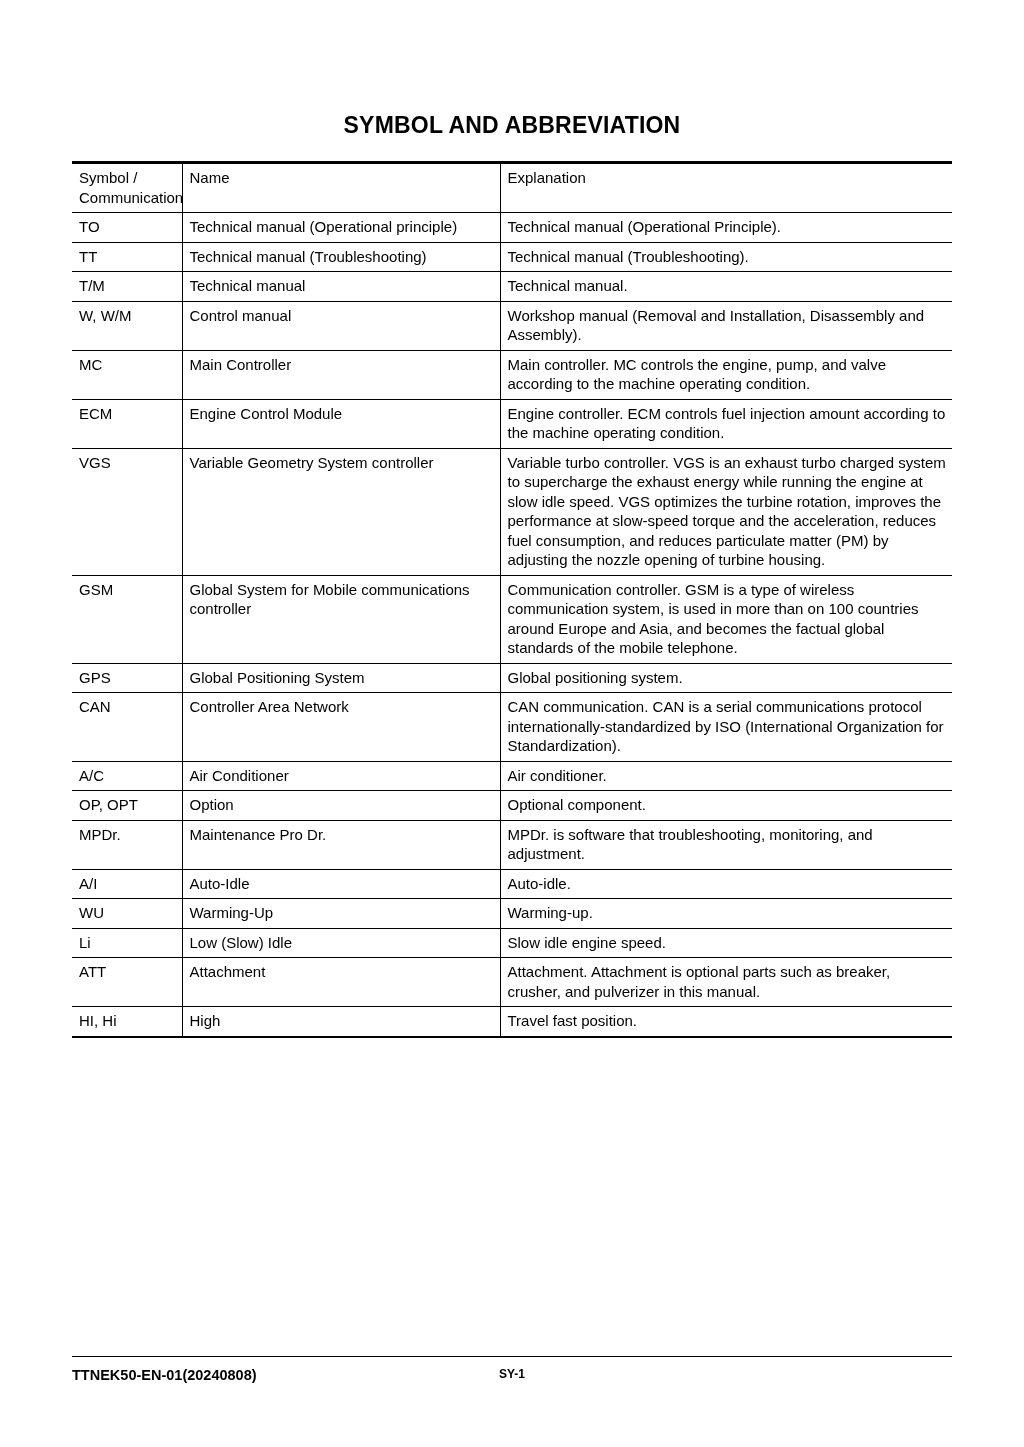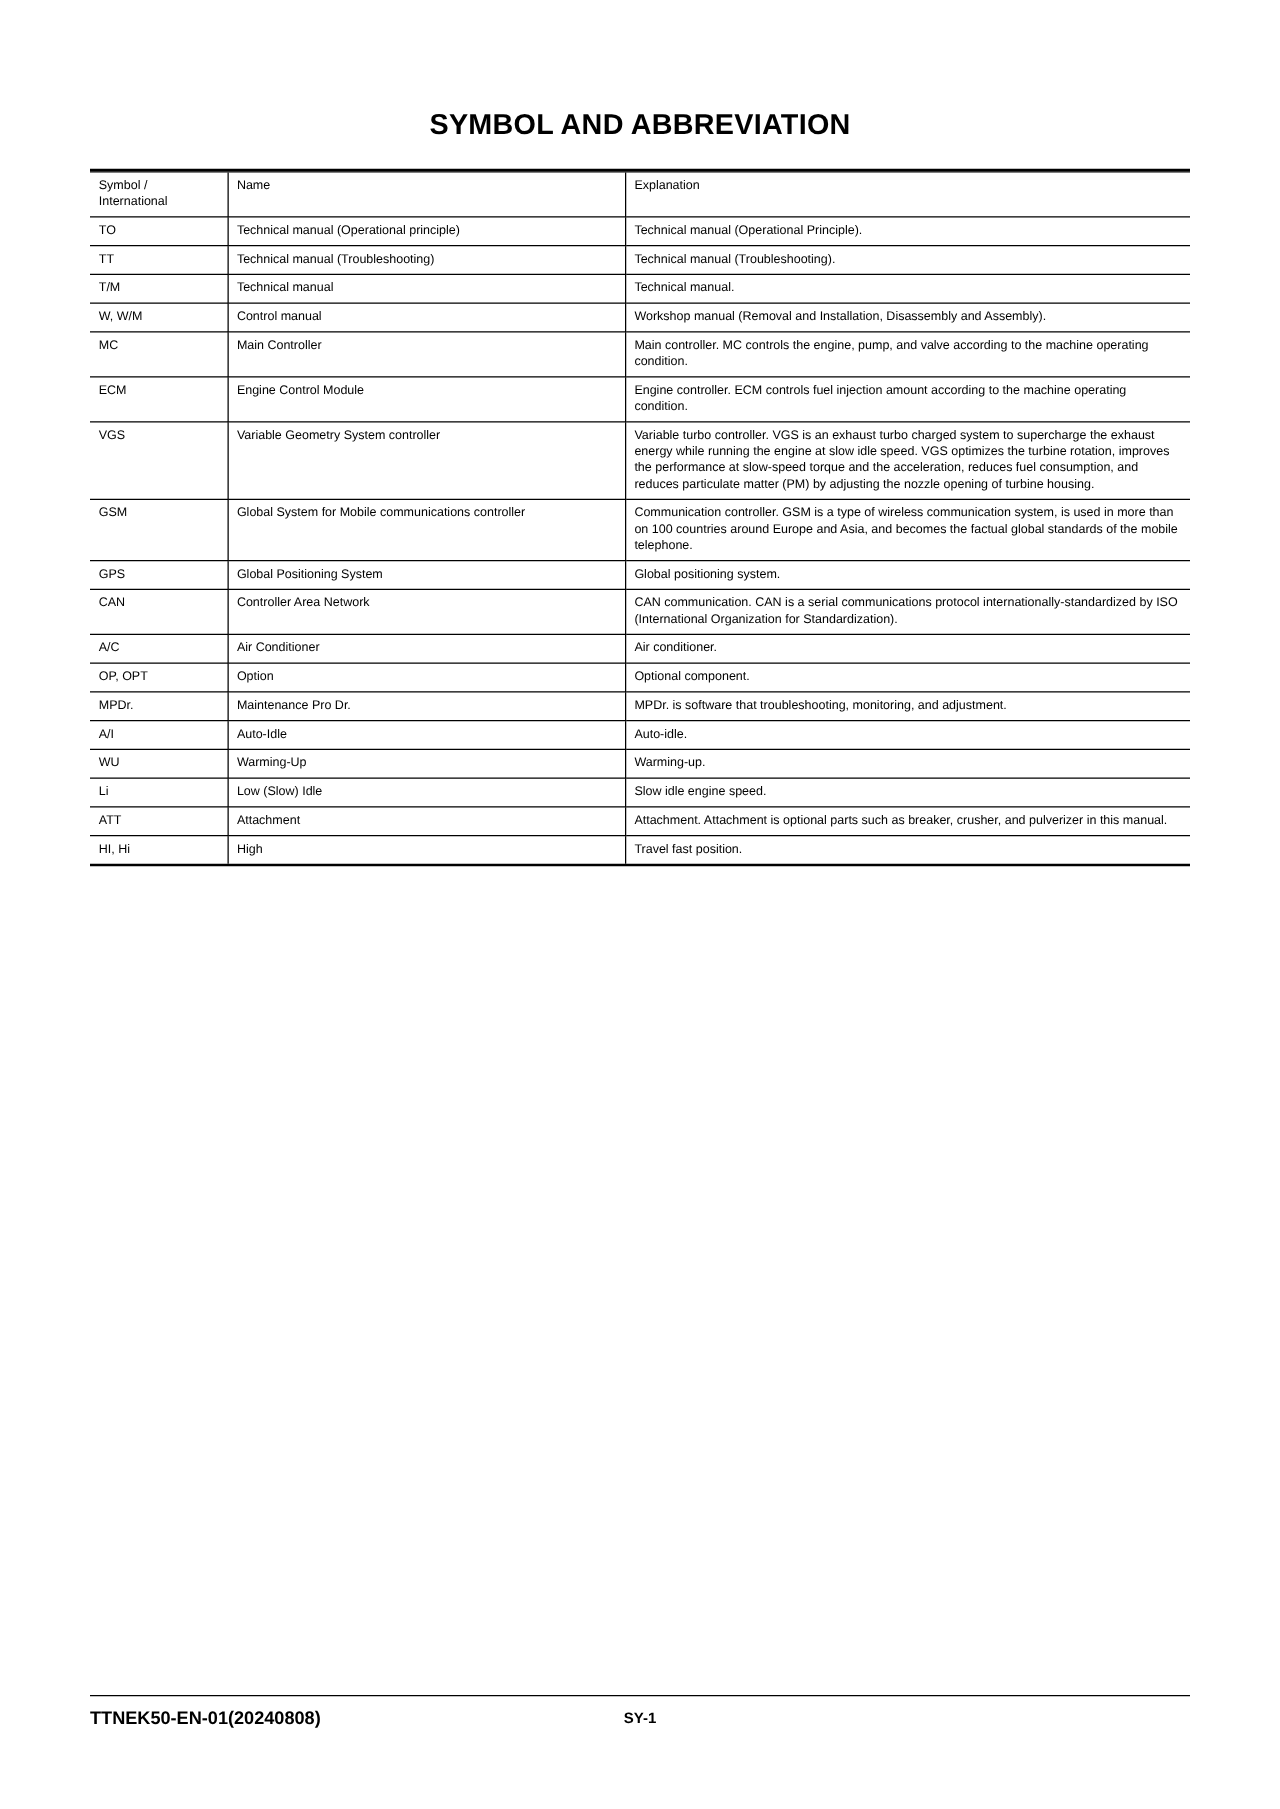--- a/index.html
+++ b/index.html
@@ -22,34 +22,34 @@
     width: 1024px;
     height: 1447px;
     box-sizing: border-box;
     padding: 0 72px;
   }
   .doc-title {
     text-align: center;
     font-size: 23px;
     font-weight: bold;
     letter-spacing: 0.2px;
-    margin-top: 86px;
+    margin-top: 112px;
     margin-bottom: 0;
   }
   .rule-top {
     margin-top: 22px;
     border-top: 2px solid #000;
     border-bottom: 1px solid #000;
     height: 3px;
     box-sizing: border-box;
   }
   table.abbr {
     width: 100%;
     border-collapse: collapse;
-    font-size: 10px;
+    font-size: 15px;
     line-height: 1.30;
     table-layout: fixed;
   }
   table.abbr td {
     vertical-align: top;
     padding: 4px 6px 5px 7px;
     border-bottom: 1px solid #000;
     border-right: 1px solid #000;
   }
   table.abbr td:last-child {
@@ -107,21 +107,21 @@
     <table class="abbr">
       <colgroup>
         <col class="c1">
         <col class="c2">
         <col class="c3">
       </colgroup>
       <tbody id="table-body">
         <tr>
           <td>
             <span>Symbol /</span><br>
-            <span>International</span>
+            <span>Communication</span>
           </td>
           <td>Name</td>
           <td>Explanation</td>
         </tr>
       <tr>
             <td>TO</td>
             <td>Technical manual (Operational principle)</td>
             <td>Technical manual (Operational Principle).</td>
           </tr>
           <tr>

